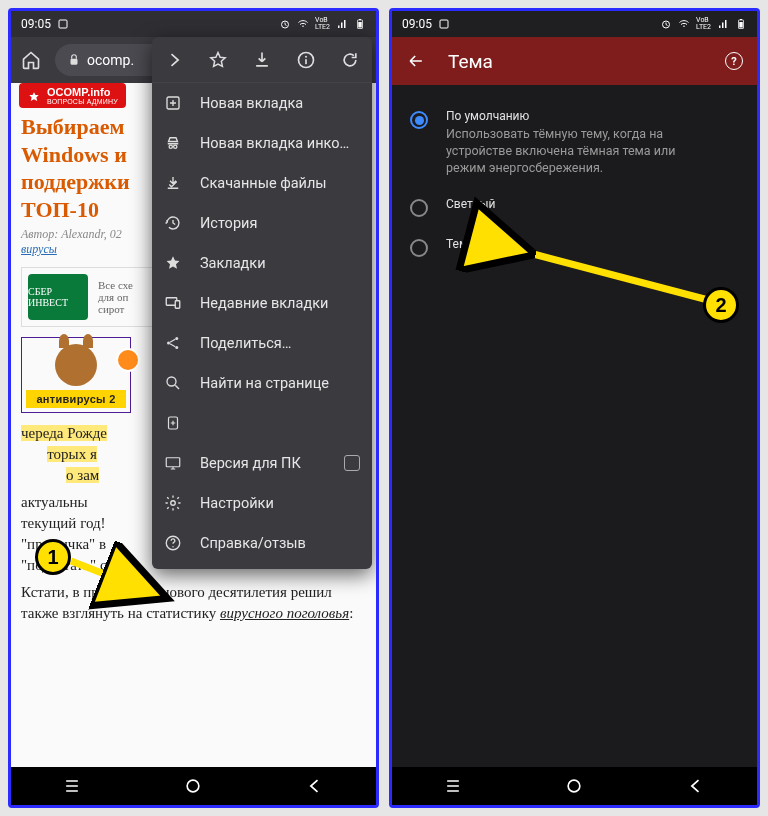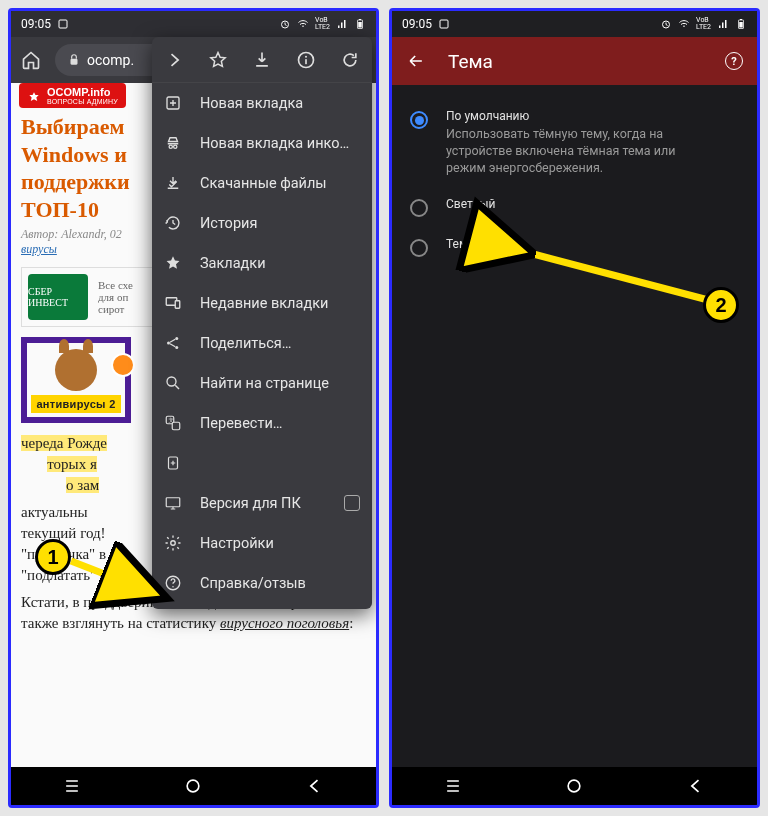--- a/index.html
+++ b/index.html
@@ -105,21 +105,21 @@
     padding: 6px;
     font-size: 11px;
     color: #666;
   }
   .web .adbox .adimg {
     width: 60px; height: 46px; background: #0a7a3a; border-radius: 4px;
     display:flex;align-items:center;justify-content:flex-end;color:#fff;font-size:10px;
   }
   .web .avbox {
     margin: 6px 10px 10px;
-    border: 6px solid #4c1d95;
+    border: 1px solid #4c1d95;
     width: 110px;
     padding: 4px;
     position: relative;
   }
   .web .avbox .bull { width: 42px; height: 42px; background:#b07030; border-radius:50%; margin: 2px auto; position:relative;}
   .web .avbox .bull::before, .web .avbox .bull::after {
     content:""; position:absolute; width:10px;height:14px; background:#b07030; border-radius:50% 50% 0 0; top:-10px;
   }
   .web .avbox .bull::before{left:4px;}
   .web .avbox .bull::after{right:4px;}
@@ -432,30 +432,20 @@
             <svg viewBox="0 0 24 24">
               <circle cx="10" cy="10" r="6" fill="none" stroke="#ddd" stroke-width="1.8"></circle>
               <path d="M15 15l5 5" stroke="#ddd" stroke-width="1.8"></path>
             </svg>
           </div>
         <span class="label">Найти на странице</span>
       </div>
       <div class="menu-item">
         <div class="ic">
             <svg viewBox="0 0 24 24">
-              <rect x="3" y="3" width="10" height="10" rx="2" fill="none" stroke="#ddd" stroke-width="1.6"></rect>
-              <rect x="11" y="11" width="10" height="10" rx="2" fill="#3a3a3f" stroke="#ddd" stroke-width="1.6"></rect>
-              <text x="6" y="11" font-size="7" fill="#ddd">文</text>
-            </svg>
-          </div>
-        <span class="label">Перевести…</span>
-      </div>
-      <div class="menu-item">
-        <div class="ic">
-            <svg viewBox="0 0 24 24">
               <rect x="6" y="4" width="12" height="16" rx="2" fill="none" stroke="#ddd" stroke-width="1.6"></rect>
               <path d="M12 9v6M9 12h6" stroke="#ddd" stroke-width="1.6"></path>
             </svg>
           </div>
       </div>
       <div class="menu-item">
         <div class="ic">
             <svg viewBox="0 0 24 24">
               <rect x="3" y="5" width="18" height="12" rx="1" fill="none" stroke="#ddd" stroke-width="1.6"></rect>
               <path d="M9 20h6M12 17v3" stroke="#ddd" stroke-width="1.6"></path>

